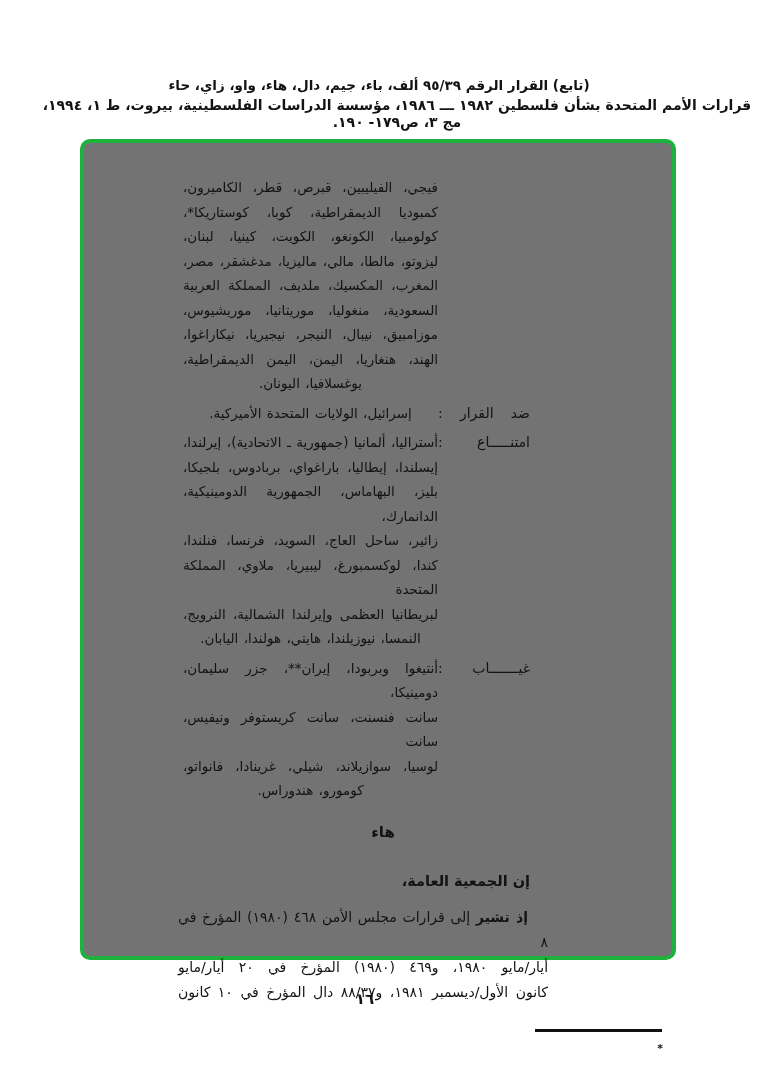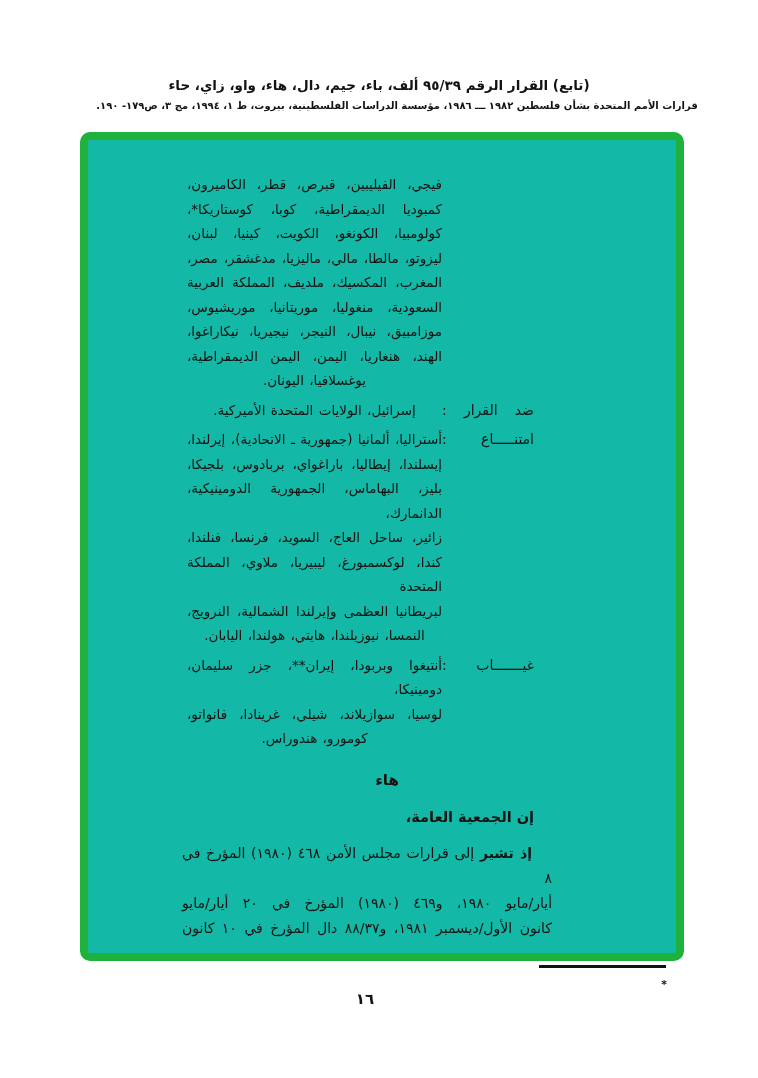--- a/index.html
+++ b/index.html
@@ -9,26 +9,26 @@
     -webkit-font-smoothing:antialiased;
   }
   
   .page-header{
     position:absolute;top:74px;left:0;width:758px;text-align:center;direction:rtl;
   }
   .page-header .title{
     font-size:13.5px;font-weight:bold;letter-spacing:.2px;line-height:22px;
   }
   .page-header .source{
-    font-size:10px;font-weight:bold;line-height:17px;margin-top:1px;margin-left:36px;
+    font-size:14px;font-weight:bold;line-height:17px;margin-top:1px;margin-left:36px;
   }
   
   .content-frame{
-    position:absolute;left:80px;top:132px;width:588px;height:813px;
-    border:8px solid #84cc16;border-radius:10px;background:#14b8a6;
+    position:absolute;left:80px;top:139px;width:588px;height:813px;
+    border:4px solid #84cc16;border-radius:10px;background:#737373;
     direction:rtl;
   }
   .frame-inner{position:absolute;top:32px;right:0;left:0;bottom:0;}
   
   .vote-record{margin:0 142px 0 0;width:347px;}
   .vote-entry{display:flex;direction:rtl;margin-top:5px;}
   .vote-entry:first-child{margin-top:0;}
   .vote-label{
     width:92px;flex:0 0 92px;font-size:14px;line-height:24.5px;
     text-align:justify;text-align-last:justify;white-space:nowrap;
@@ -37,21 +37,21 @@
   .jline{
     font-size:13.5px;line-height:24.5px;
     text-align:justify;text-align-last:justify;
     word-spacing:1px;
   }
   .rline{
     font-size:13.5px;line-height:24.5px;text-align:center;word-spacing:1px;
   }
   
   .section-block{margin:20px 124px 0 0;width:370px;}
-  .section-heading{text-align:center;font-weight:bold;font-size:15px;margin-bottom:16px;margin-left:40px;}
+  .section-heading{text-align:center;font-weight:bold;font-size:15px;margin-bottom:28px;margin-left:40px;}
   .section-opening{font-weight:bold;font-size:14.5px;text-align:right;text-indent:18px;line-height:25px;margin-bottom:11px;}
   .pline{
     font-size:14px;line-height:25.2px;
     text-align:justify;text-align-last:justify;word-spacing:1px;
   }
   .pline.first{text-indent:20px;}
   .pline b{font-weight:bold;}
   
   .footnote-area{margin:24px 10px 0 0;direction:rtl;}
   .footnote-divider{width:127px;height:3px;background:#111;margin:0 0 7px 0;}
@@ -111,20 +111,21 @@
             <div class="jline">كندا، لوكسمبورغ، ليبيريا، ملاوي، المملكة المتحدة</div>
             <div class="jline">لبريطانيا العظمى وإيرلندا الشمالية، النرويج،</div>
             <div class="rline">النمسا، نيوزيلندا، هايتي، هولندا، اليابان.</div>
           </div>
       </div>
 
       <div class="vote-entry">
         <div class="vote-label">غيـــــــاب :</div>
         <div class="vote-lines">
             <div class="jline">أنتيغوا وبربودا، إيران**، جزر سليمان، دومينيكا،</div>
+            <div class="jline">سانت فنسنت، سانت كريستوفر ونيفيس، سانت</div>
             <div class="jline">لوسيا، سوازيلاند، شيلي، غرينادا، فانواتو،</div>
             <div class="rline">كومورو، هندوراس.</div>
           </div>
       </div>
 
     </div>
 
     <div class="section-block">
       <div class="section-heading">هاء</div>
       <div class="section-opening">إن الجمعية العامة،</div>

